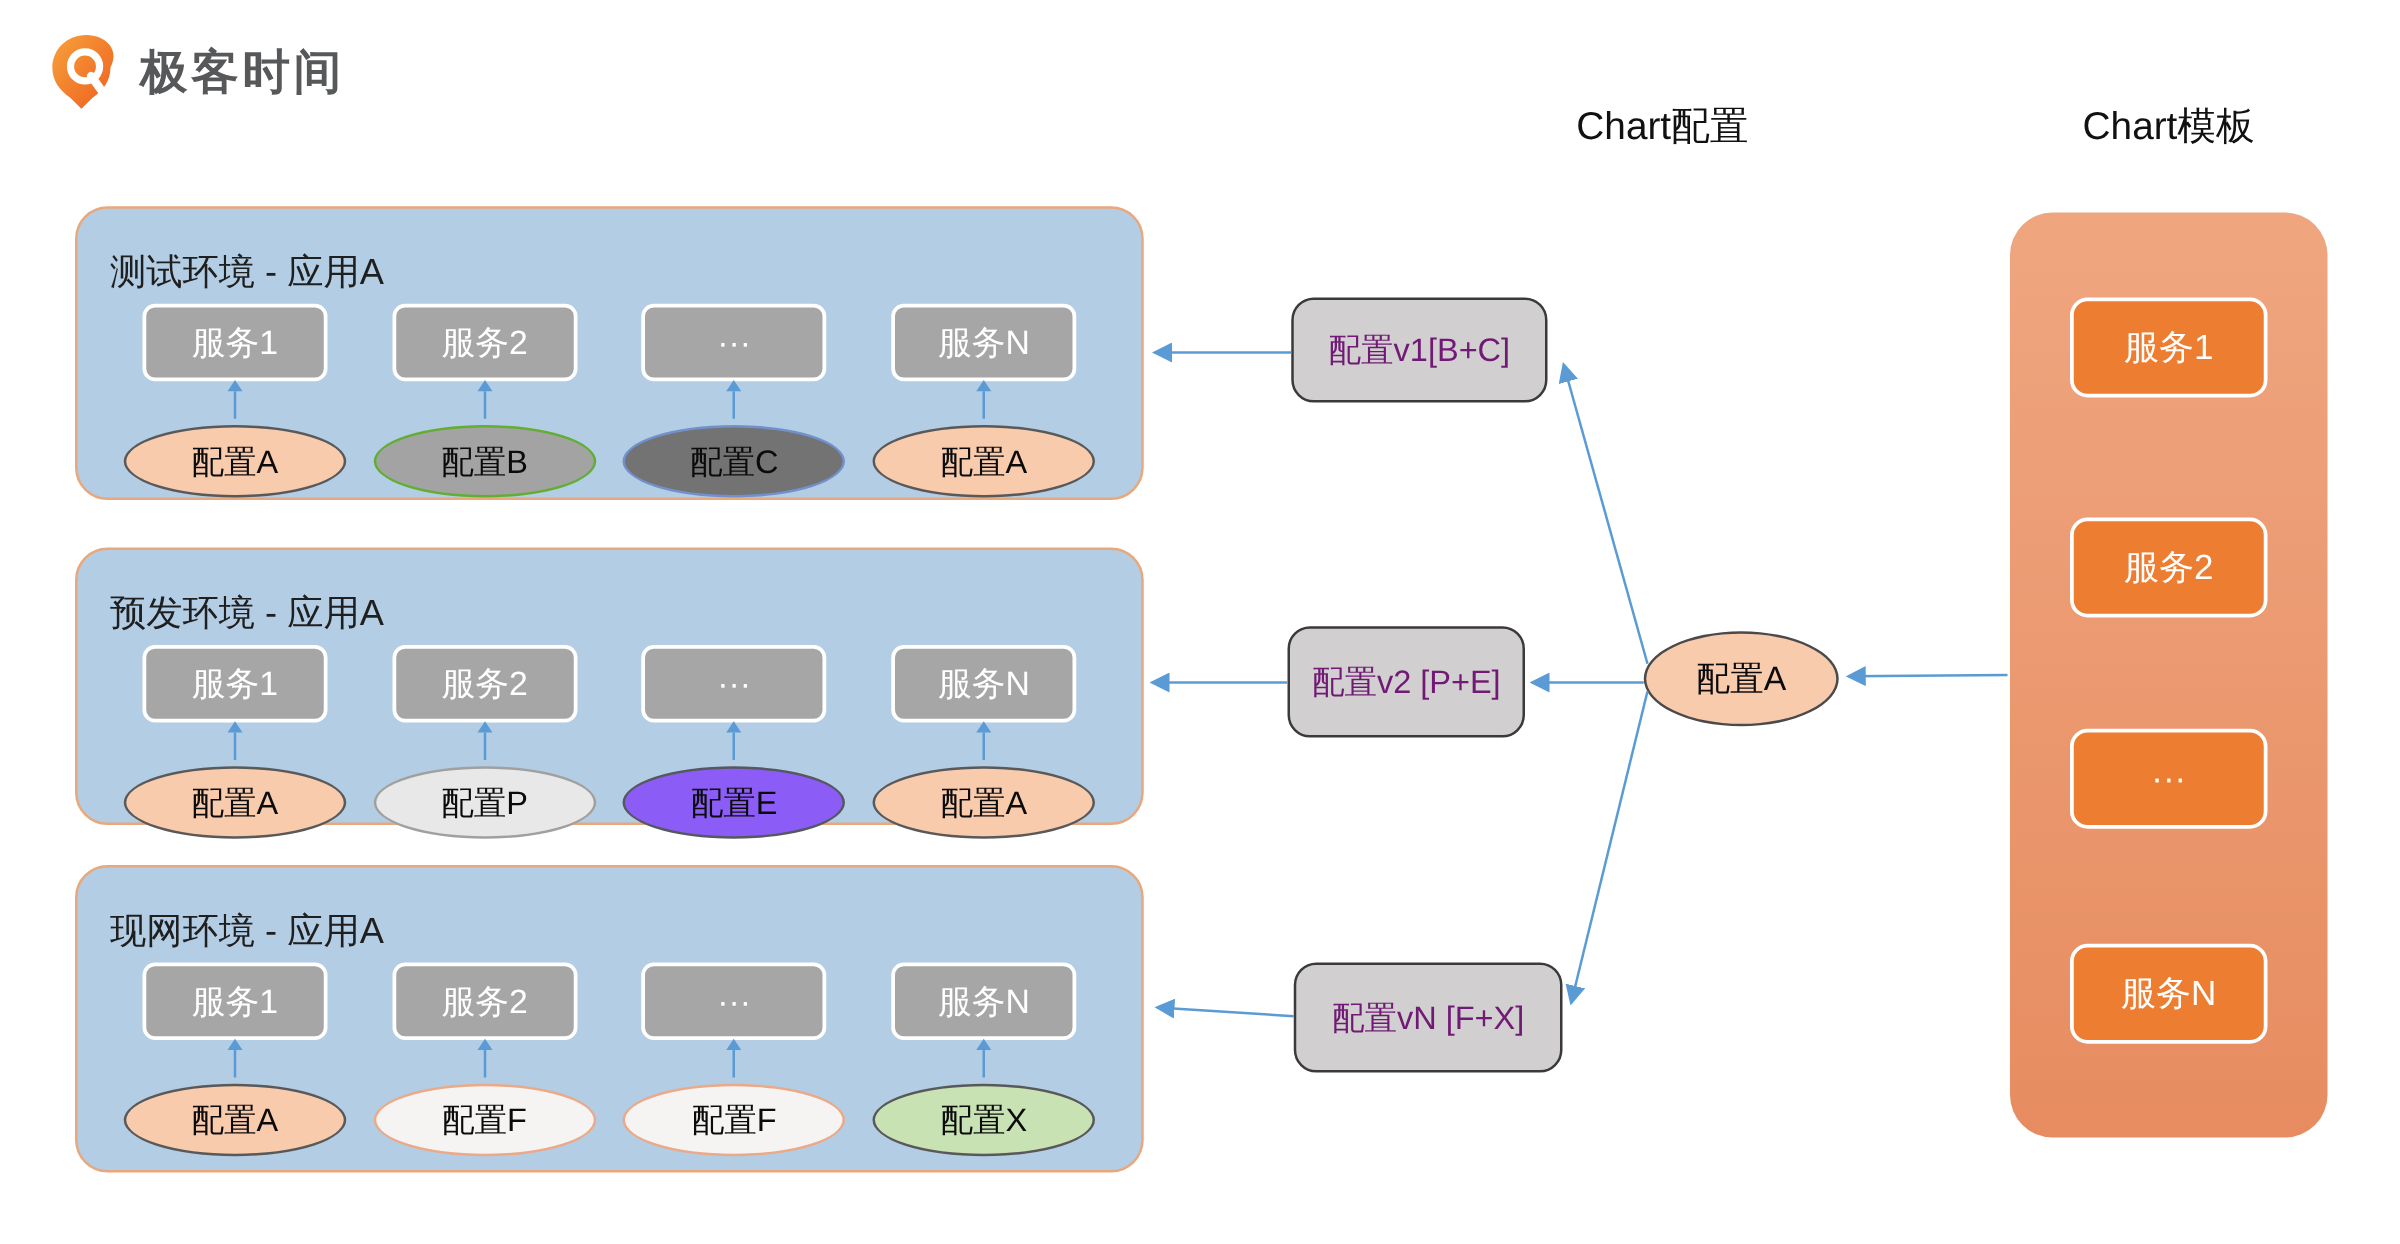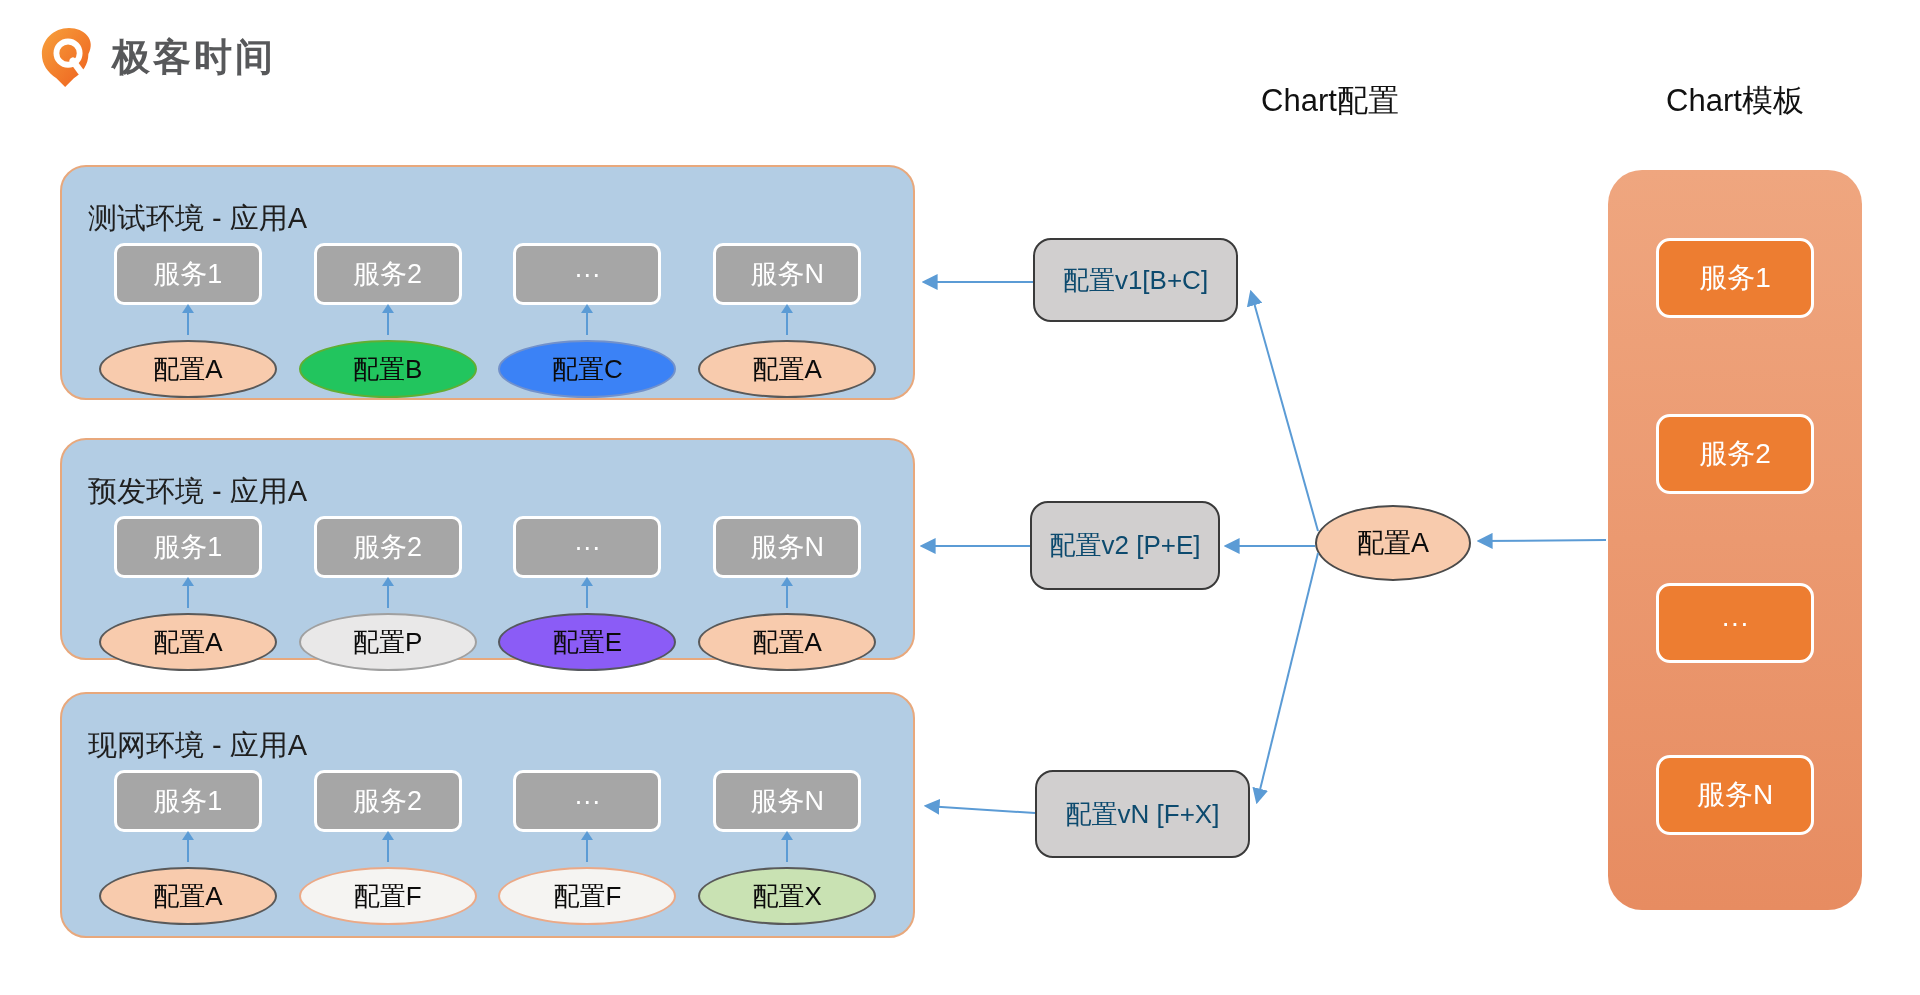--- a/index.html
+++ b/index.html
@@ -30,21 +30,21 @@
   .svc { width:74%; height:62px; background:#a6a6a6; border:3px solid #fff; border-radius:10px;
          color:#fff; font-size:27px; display:flex; align-items:center; justify-content:center; }
   .varrow { position:relative; width:2px; height:22px; background:var(--arrow); margin:8px auto 0; }
   .varrow::before { content:""; position:absolute; top:-9px; left:-5px;
          border:6px solid transparent; border-bottom:9px solid var(--arrow); border-top:none; }
   .ell { width:89%; height:58px; border-radius:50%; border:2px solid #595959; margin-top:5px;
          display:flex; align-items:center; justify-content:center; font-size:26px; color:#0b0b0b; }
 
   
   .cfgbox { position:absolute; background:#d1cfcf; border:2px solid #3a3a3a; border-radius:18px;
-            display:flex; align-items:center; justify-content:center; font-size:26px; color:#0c4a6e; }
+            display:flex; align-items:center; justify-content:center; font-size:26px; color:#701a75; }
   .cfg-v1 { left:1033px; top:238px; width:205px; height:84px; }
   .cfg-v2 { left:1030px; top:501px; width:190px; height:89px; }
   .cfg-vn { left:1035px; top:770px; width:215px; height:88px;text-align:center; }
 
   
   .center-ell { position:absolute; left:1315px; top:505px; width:156px; height:76px;
             border-radius:50%; background:#f8cbad; border:2px solid #4a4a4a;
             display:flex; align-items:center; justify-content:center; font-size:27px; color:#0b0b0b; }
 
   
@@ -88,26 +88,26 @@
     <div class="env-title">测试环境 - 应用A</div>
     <div class="env-grid">
       <div class="env-col">
         <div class="svc">服务1</div>
         <div class="varrow"></div>
         <div class="ell" style="background: rgb(248, 203, 173); border-color: rgb(89, 89, 89);">配置A</div>
       </div>
       <div class="env-col">
         <div class="svc">服务2</div>
         <div class="varrow"></div>
-        <div class="ell" style="background: #22c55e; border-color: rgb(98, 174, 51);">配置B</div>
+        <div class="ell" style="background: #a3a3a3; border-color: rgb(98, 174, 51);">配置B</div>
       </div>
       <div class="env-col">
         <div class="svc">···</div>
         <div class="varrow"></div>
-        <div class="ell" style="background: #3b82f6; border-color: rgb(114, 145, 203);">配置C</div>
+        <div class="ell" style="background: #737373; border-color: rgb(114, 145, 203);">配置C</div>
       </div>
       <div class="env-col">
         <div class="svc">服务N</div>
         <div class="varrow"></div>
         <div class="ell" style="background: rgb(248, 203, 173); border-color: rgb(89, 89, 89);">配置A</div>
       </div>
     </div>
   </div>
 
   <div class="env env-2">

